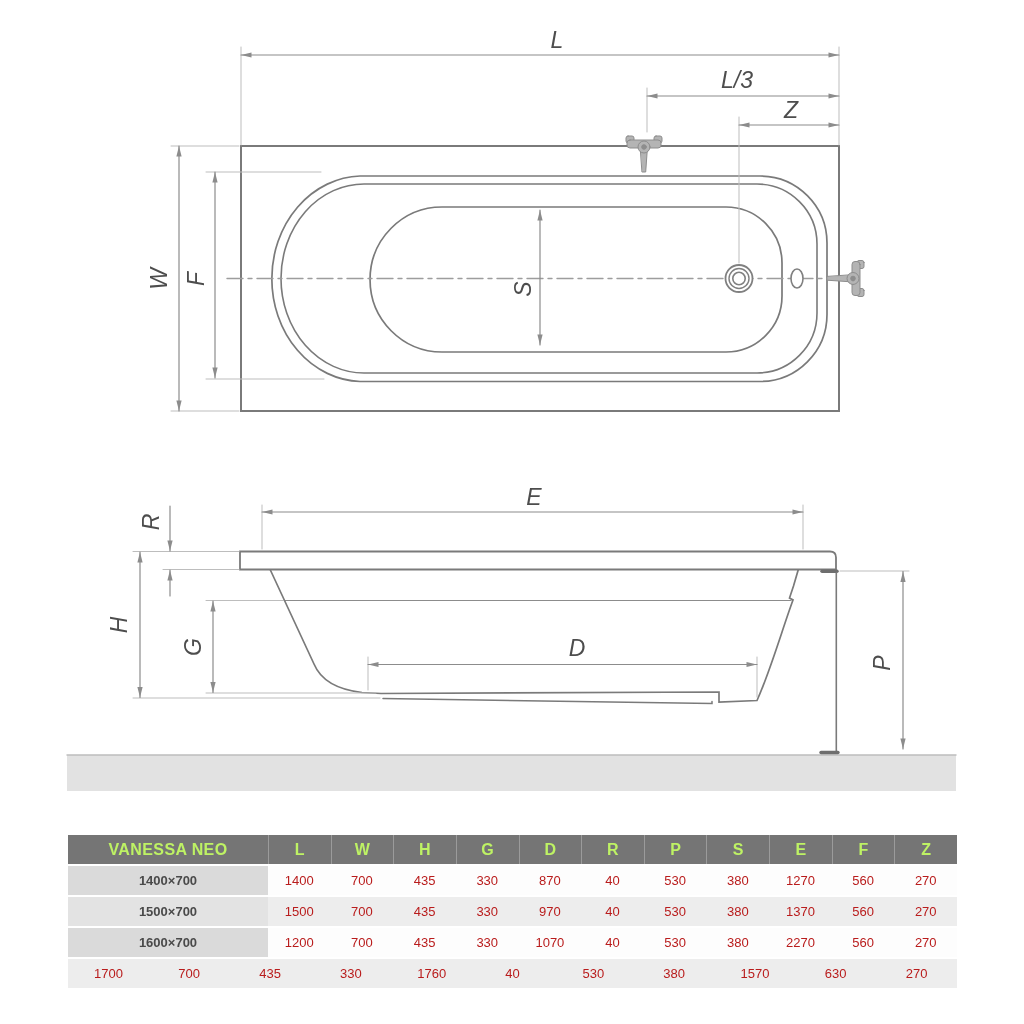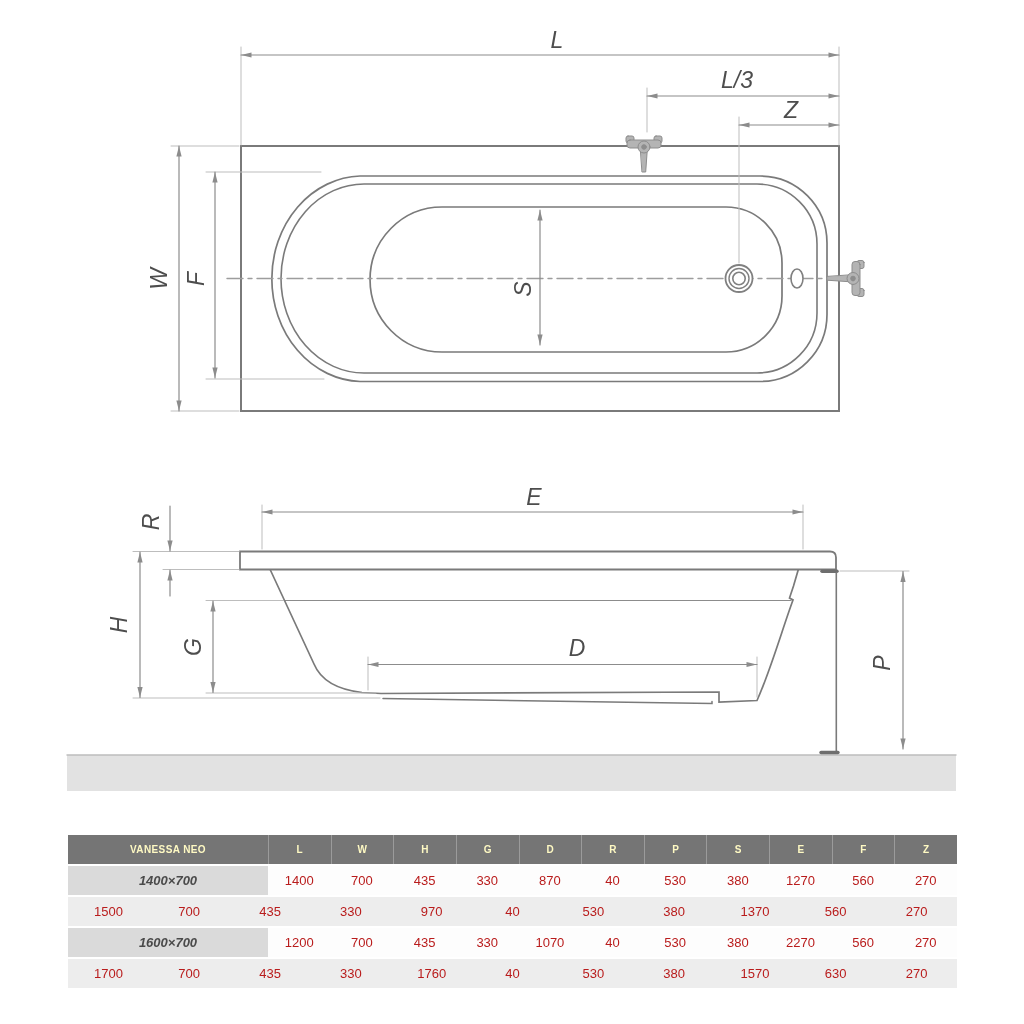--- a/index.html
+++ b/index.html
@@ -6,23 +6,23 @@
   .canvas{position:relative;width:1024px;height:1024px;background:#ffffff;overflow:hidden;
           font-family:"Liberation Sans", sans-serif;}
   svg{position:absolute;left:0;top:0;}
   svg text.dim{font-family:"Liberation Sans", sans-serif;font-style:italic;font-size:23px;fill:#4d4d4d;}
   
   .tbl{position:absolute;left:68px;top:835px;width:889px;}
   .tr{display:flex;height:29px;margin-bottom:2px;}
   .tc{display:flex;align-items:center;justify-content:center;font-size:13px;color:#b91c1c;}
   .c0{width:200px;flex:none;}
   .tc:not(.c0){flex:1;}
-  .th-row .tc{background:#757575;color:#fef9c3;font-weight:bold;font-size:10px;letter-spacing:.4px;}
+  .th-row .tc{background:#757575;color:#bef264;font-weight:bold;font-size:16px;letter-spacing:.4px;}
   .th-row .tc:not(.c0){border-left:1px solid #9b9b9b;}
-  .model{font-weight:bold;color:#4a4a4a;font-style:italic;}
+  .model{font-weight:bold;color:#4a4a4a;}
   .row-a .tc{background:#fdfdfd;}
   .row-a .c0{background:#dadada;}
   .row-b .tc{background:#ededed;}
   .row-b .c0{background:#e3e3e3;}
 </style>
 </head>
 <body>
 
 <div class="canvas">
 
@@ -195,20 +195,21 @@
     <div class="tc">870</div>
     <div class="tc">40</div>
     <div class="tc">530</div>
     <div class="tc">380</div>
     <div class="tc">1270</div>
     <div class="tc">560</div>
     <div class="tc">270</div>
   </div>
 
   <div class="tr row-b">
+    <div class="tc c0 model">1500×700</div>
     <div class="tc">1500</div>
     <div class="tc">700</div>
     <div class="tc">435</div>
     <div class="tc">330</div>
     <div class="tc">970</div>
     <div class="tc">40</div>
     <div class="tc">530</div>
     <div class="tc">380</div>
     <div class="tc">1370</div>
     <div class="tc">560</div>

